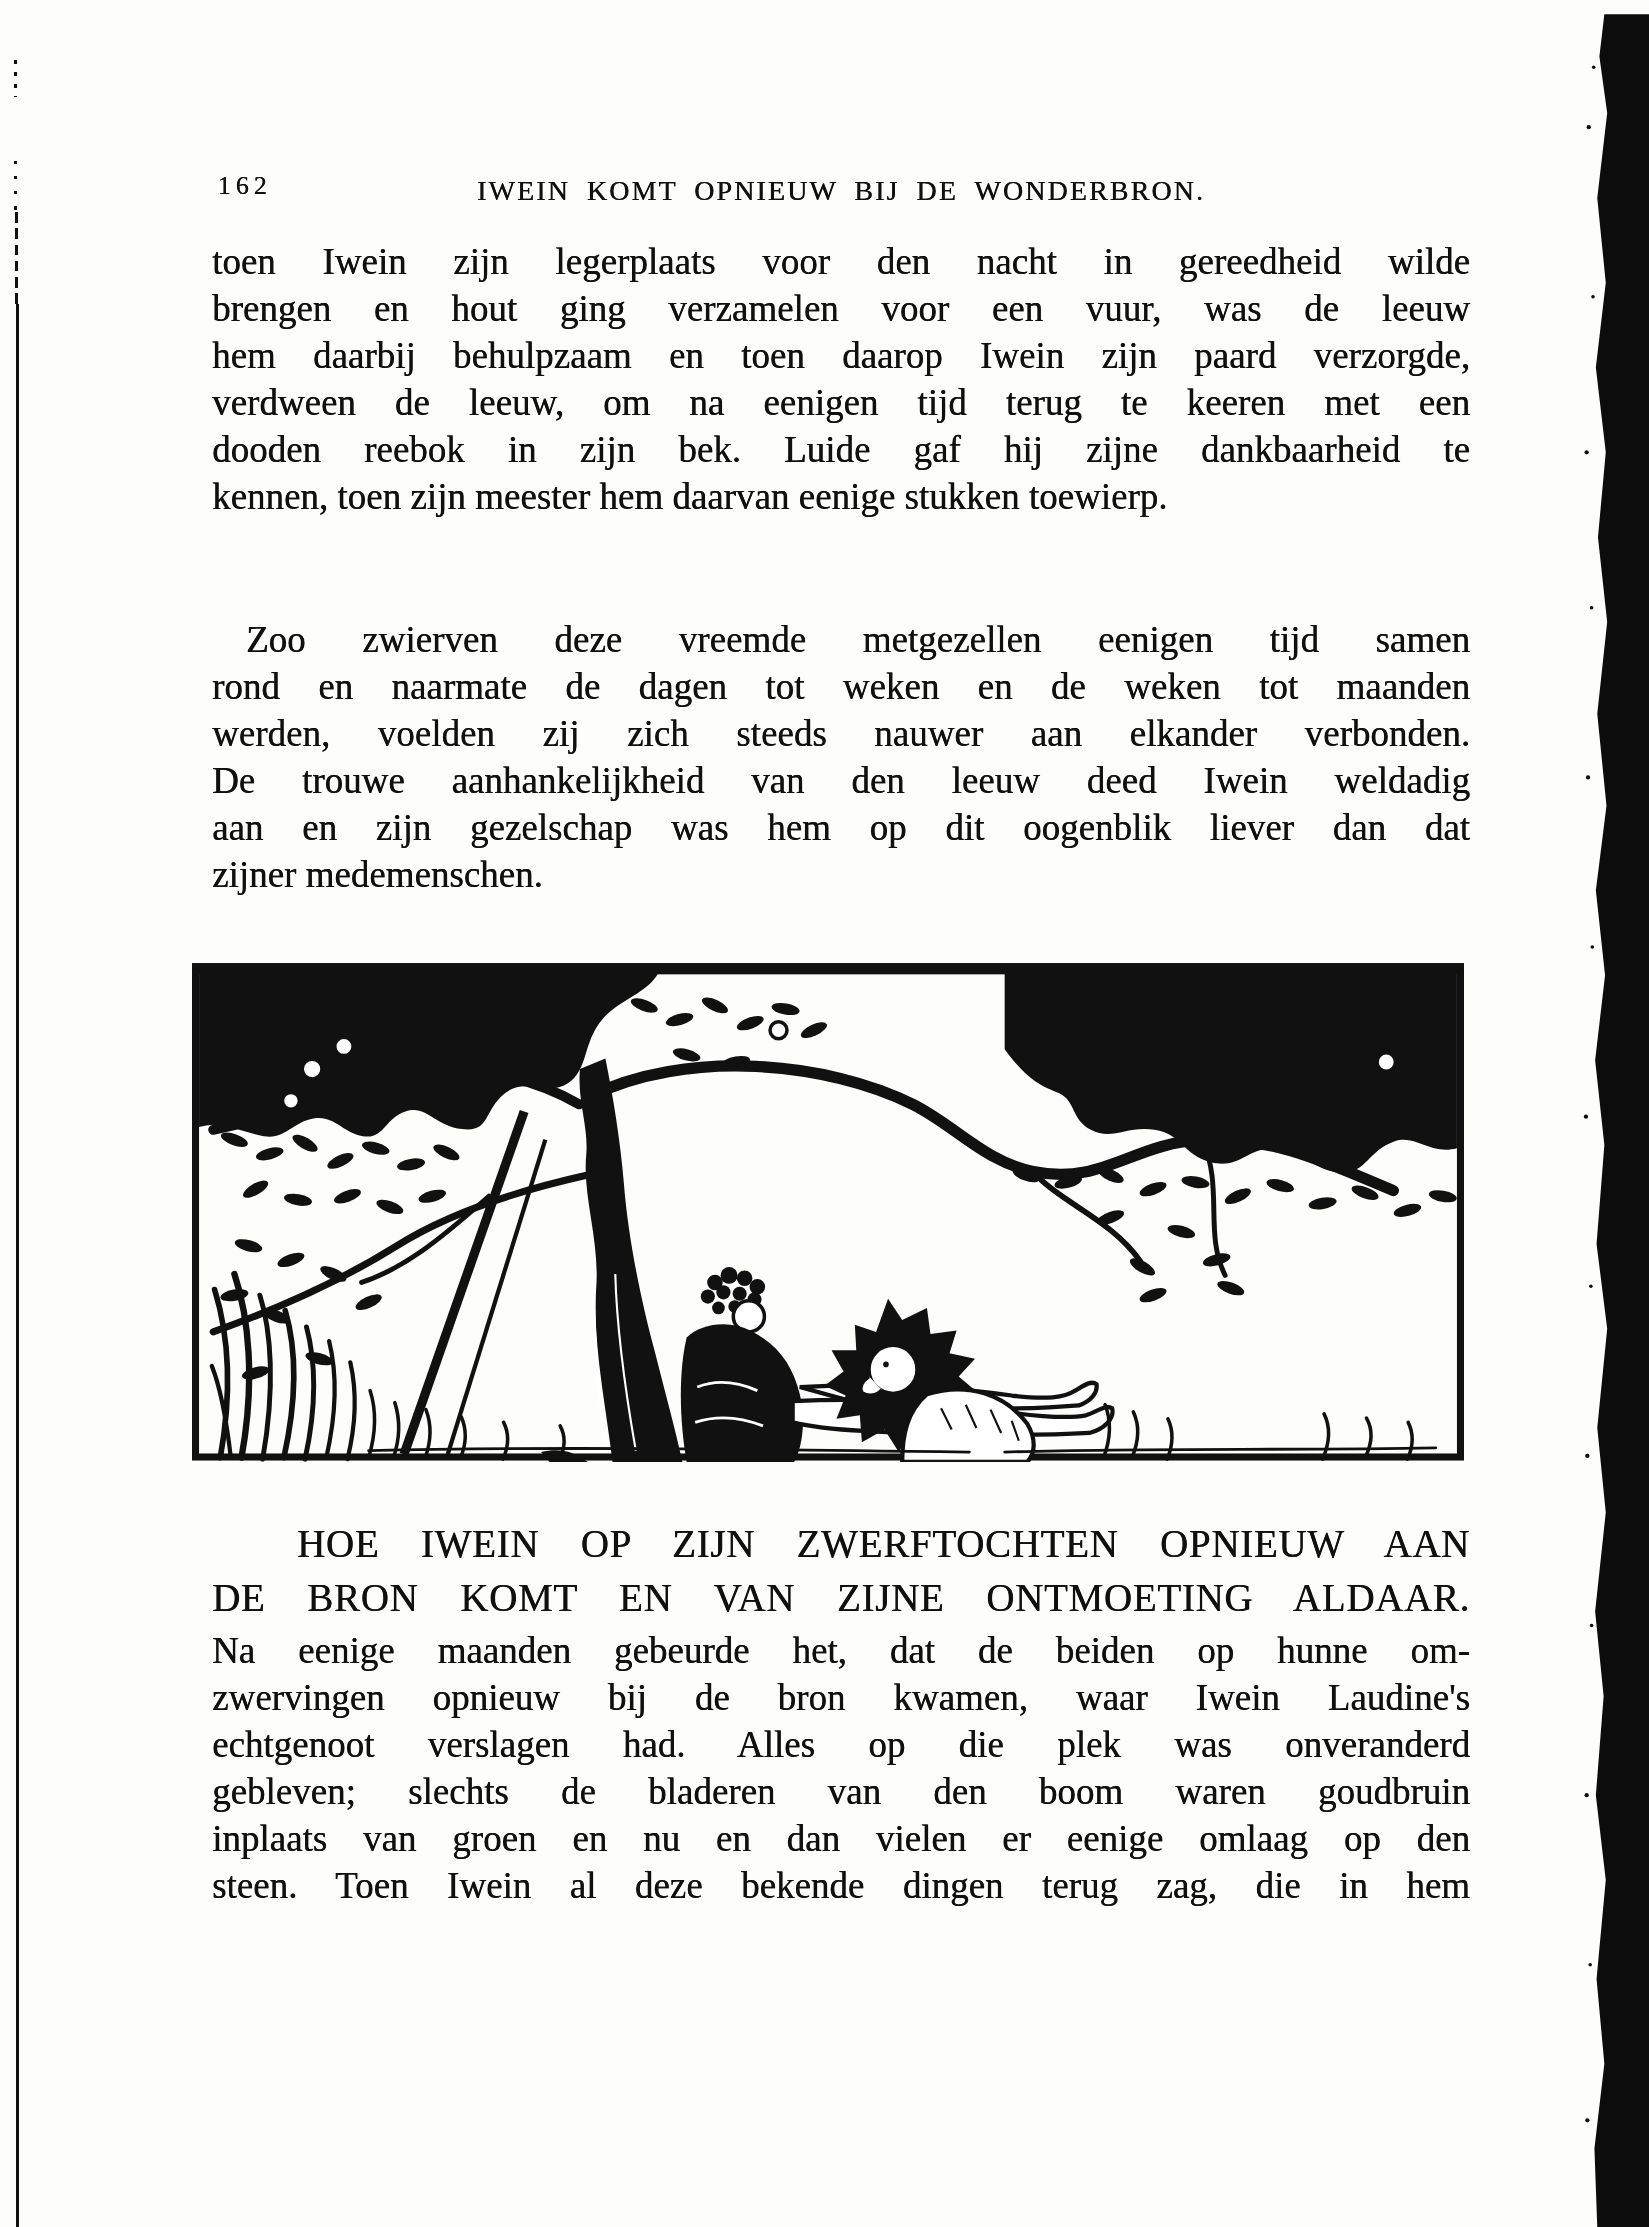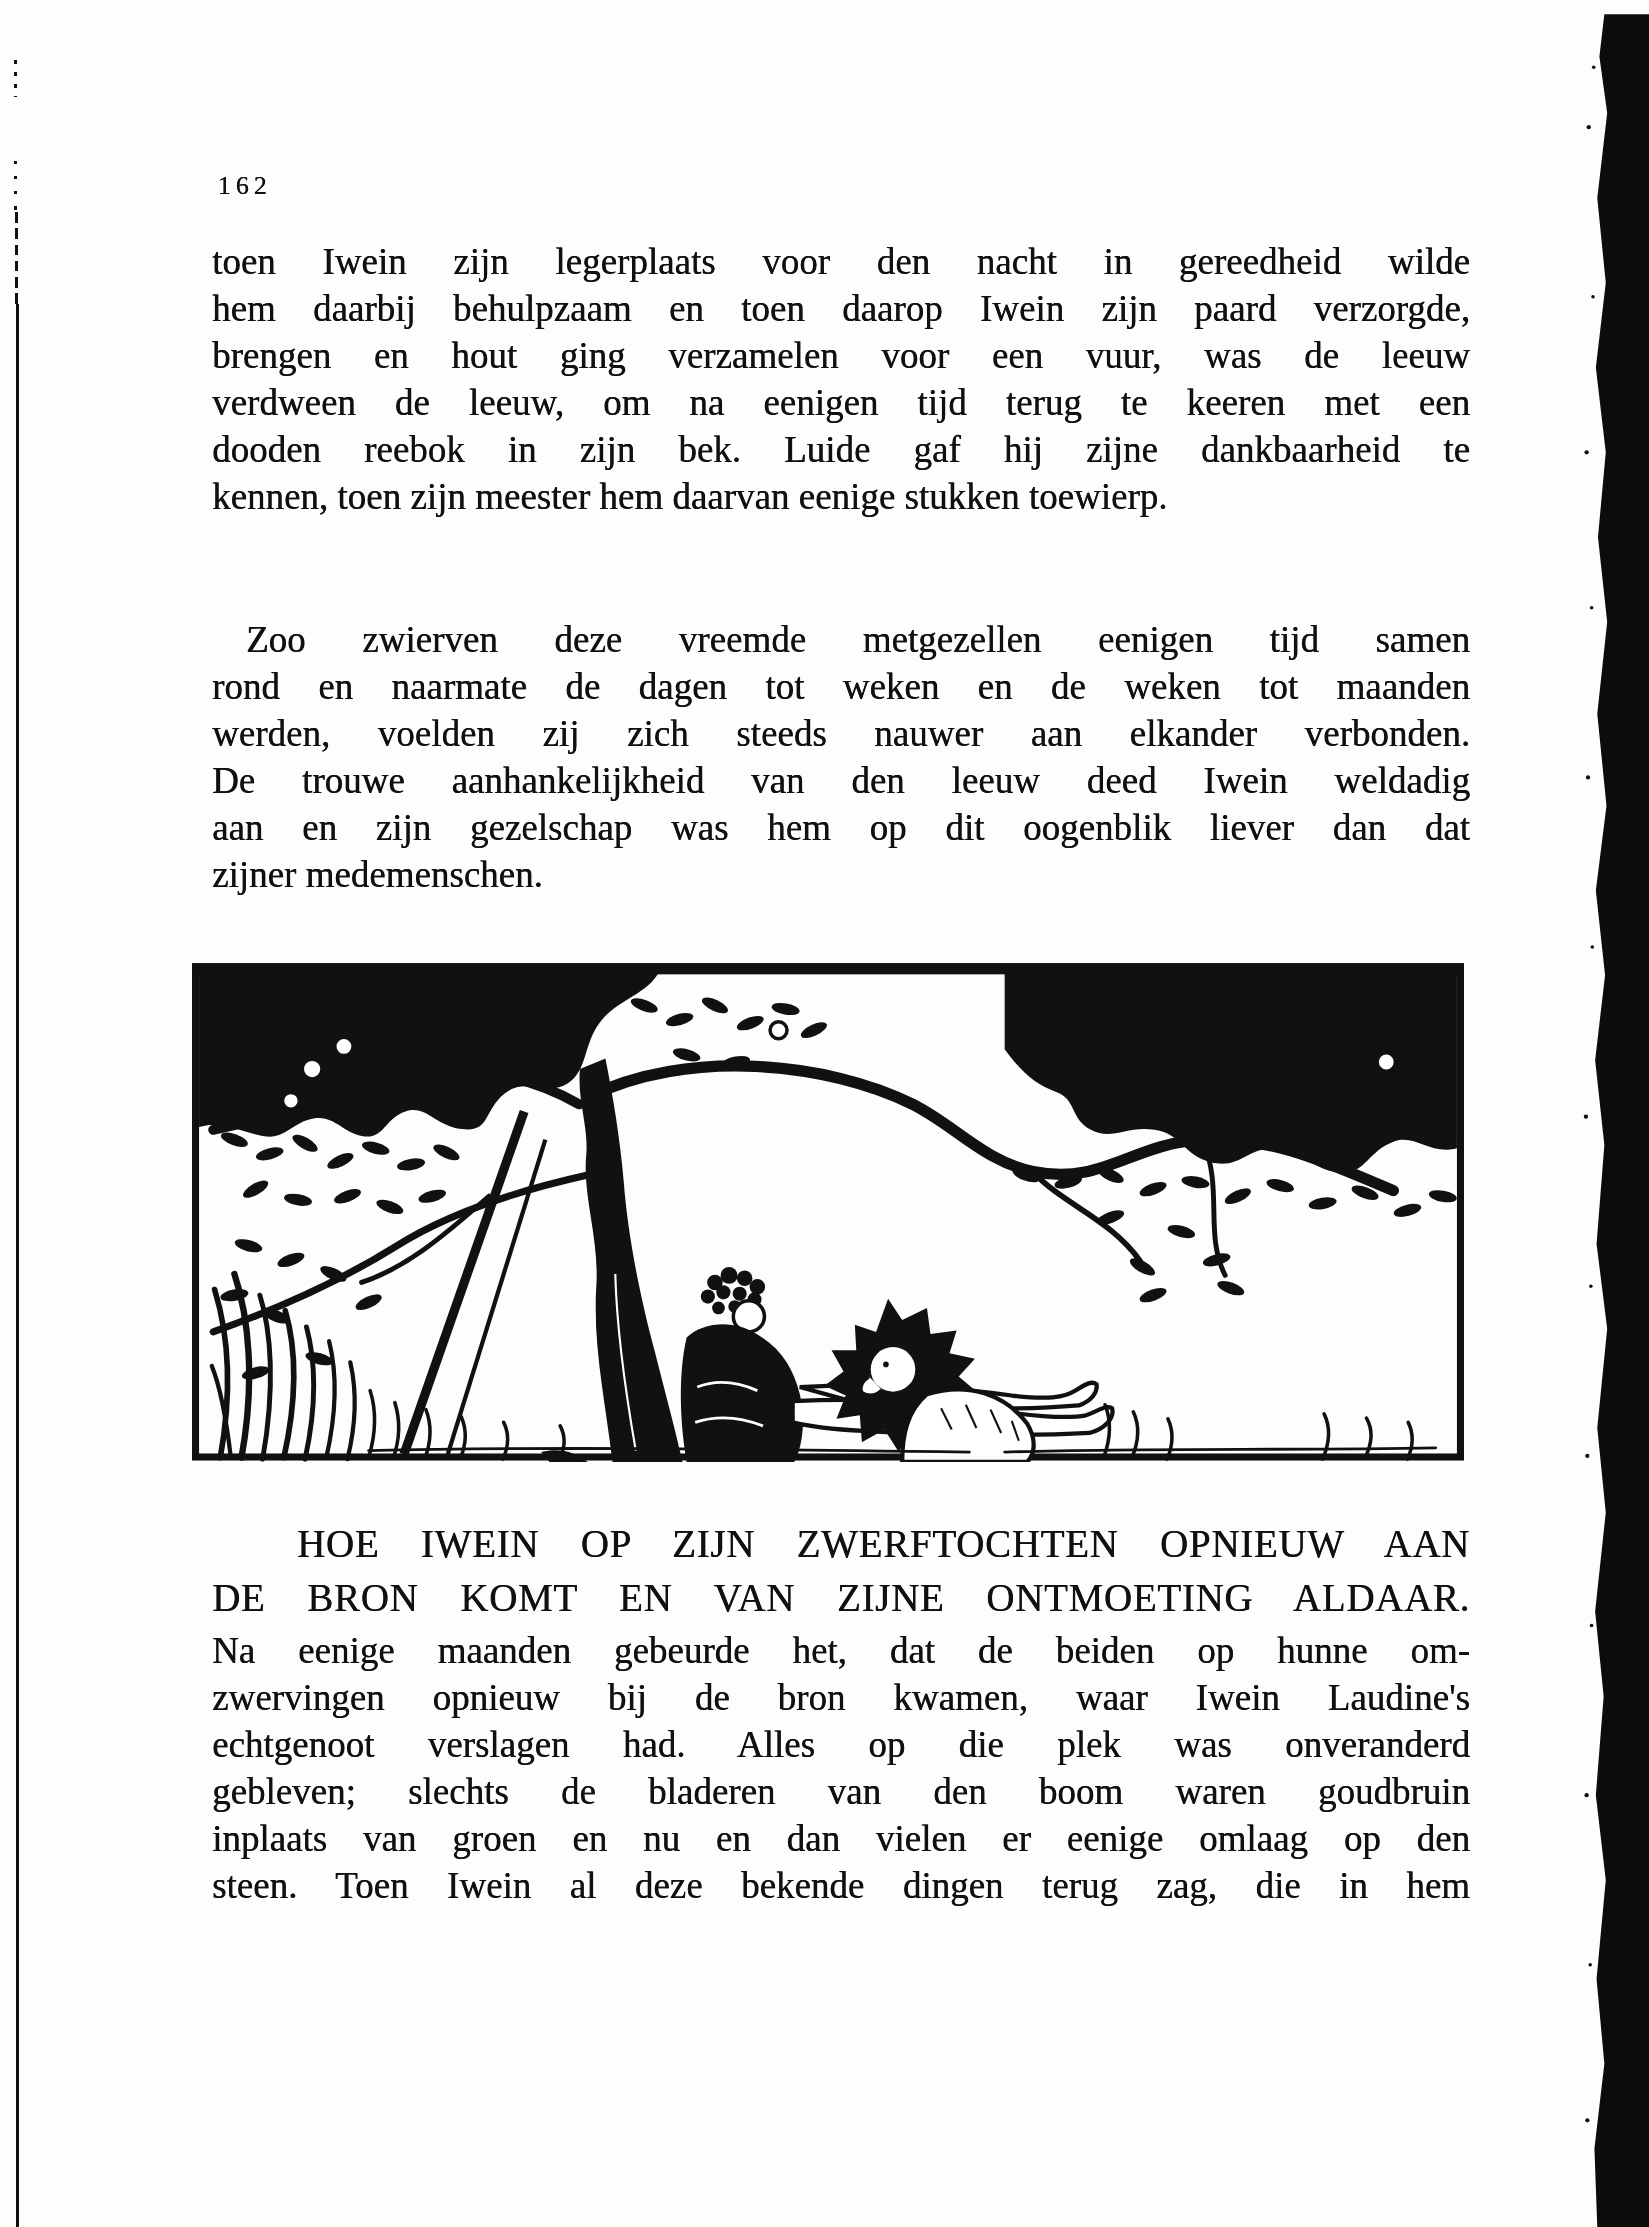--- a/index.html
+++ b/index.html
@@ -33,26 +33,27 @@
   .ll-c{left:15px;top:212px;width:2.8px;height:92px;background:repeating-linear-gradient(#111 0 10.6px,transparent 10.6px 16.3px);}
   .ll-d{left:15.6px;top:304px;width:3.5px;height:1924px;background:#111;}
 </style>
 </head>
 <body>
 
 <div class="page">
 
   <div class="runner">
     <span class="pagenum">162</span>
+    <div class="runtitle">IWEIN KOMT OPNIEUW BIJ DE WONDERBRON.</div>
   </div>
 
   <div class="para" style="top:238px;">
     <div class="line">toen Iwein zijn legerplaats voor den nacht in gereedheid wilde</div>
+    <div class="line">brengen en hout ging verzamelen voor een vuur, was de leeuw</div>
     <div class="line">hem daarbij behulpzaam en toen daarop Iwein zijn paard verzorgde,</div>
-    <div class="line">brengen en hout ging verzamelen voor een vuur, was de leeuw</div>
     <div class="line">verdween de leeuw, om na eenigen tijd terug te keeren met een</div>
     <div class="line">dooden reebok in zijn bek. Luide gaf hij zijne dankbaarheid te</div>
     <div class="line last">kennen, toen zijn meester hem daarvan eenige stukken toewierp.</div>
   </div>
 
   <div class="para" style="top:616px;">
     <div class="line indent">Zoo zwierven deze vreemde metgezellen eenigen tijd samen</div>
     <div class="line">rond en naarmate de dagen tot weken en de weken tot maanden</div>
     <div class="line">werden, voelden zij zich steeds nauwer aan elkander verbonden.</div>
     <div class="line">De trouwe aanhankelijkheid van den leeuw deed Iwein weldadig</div>

